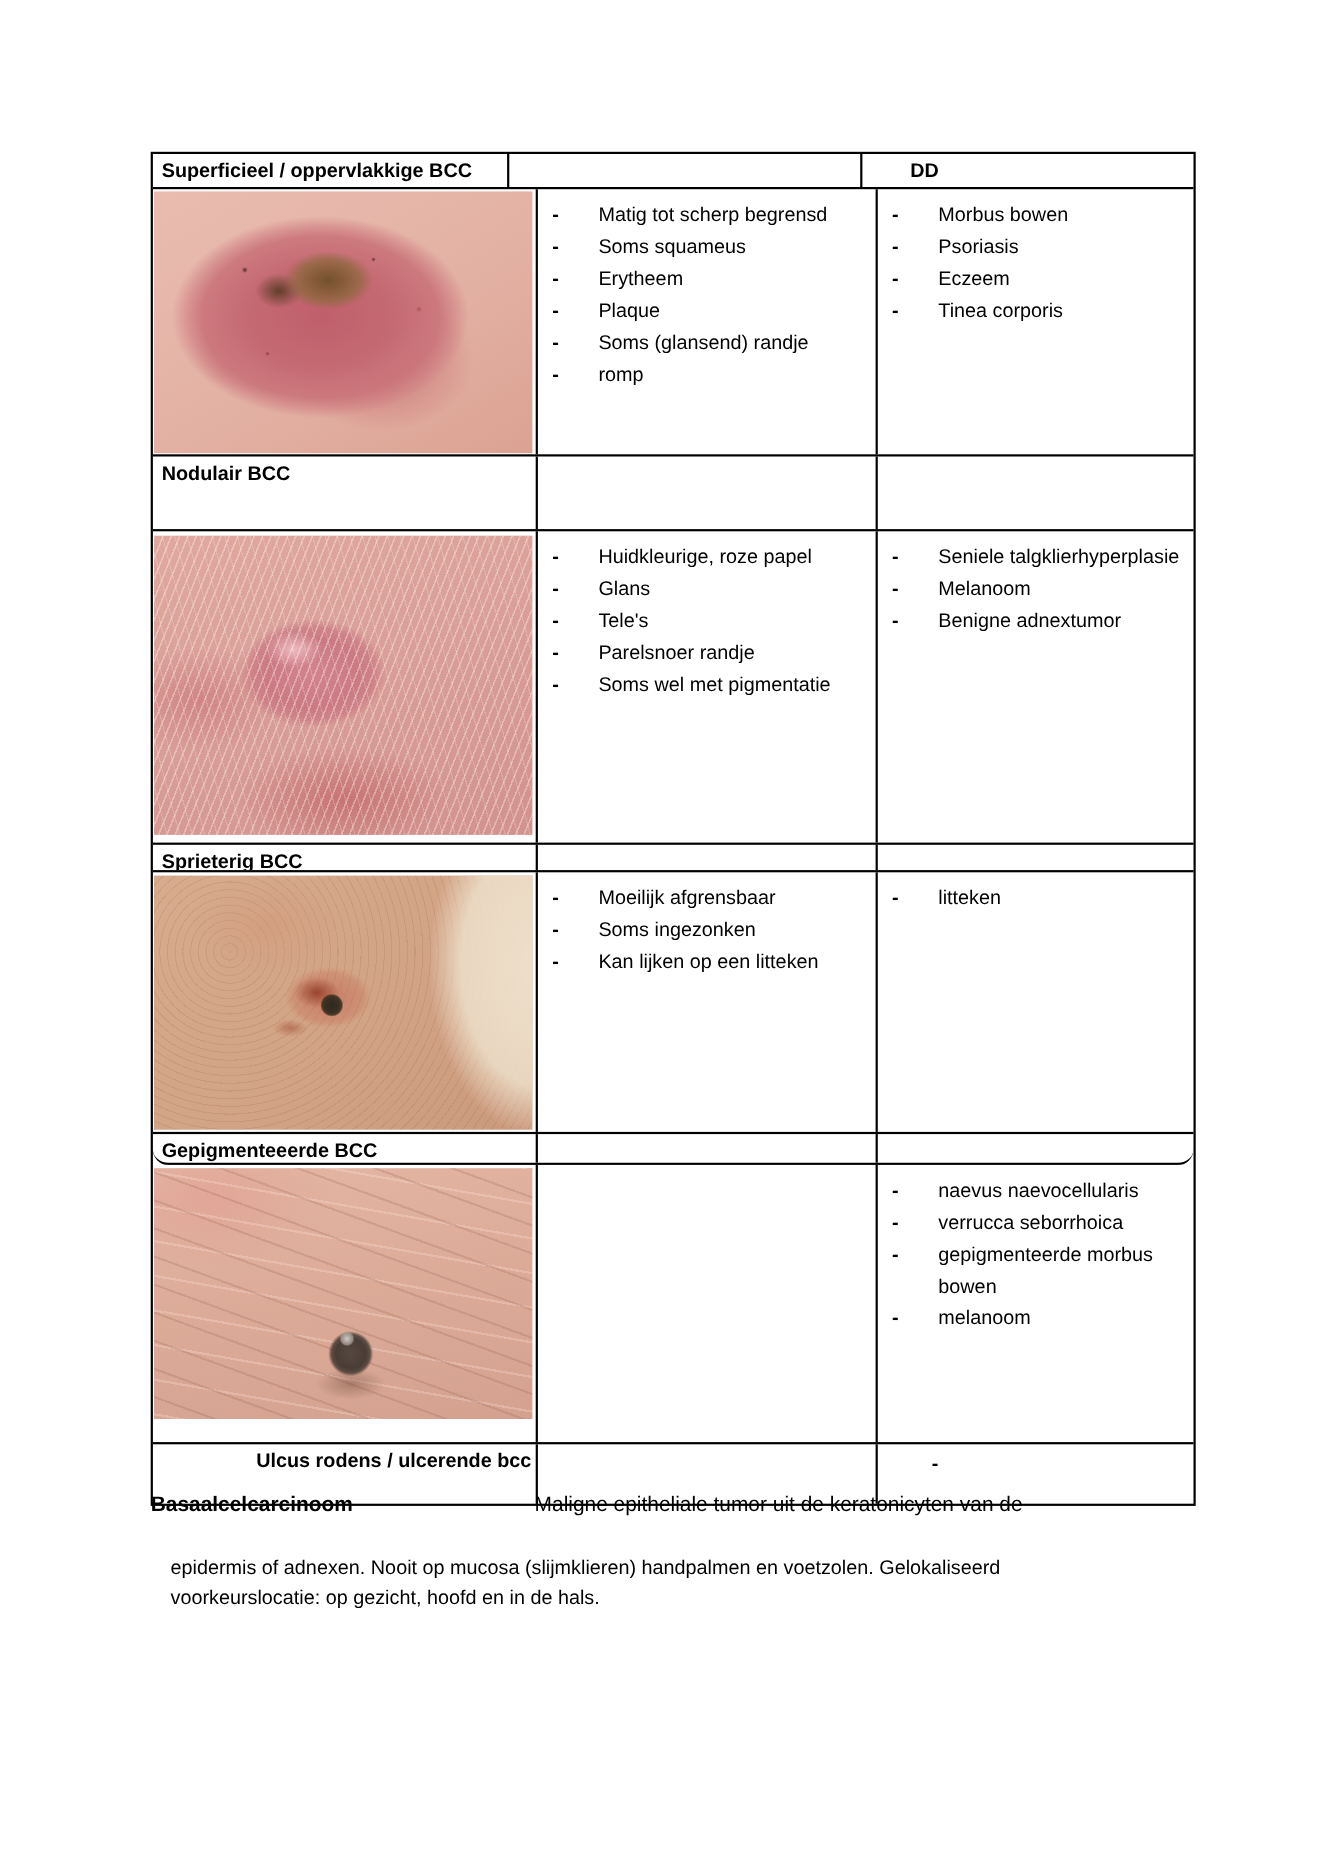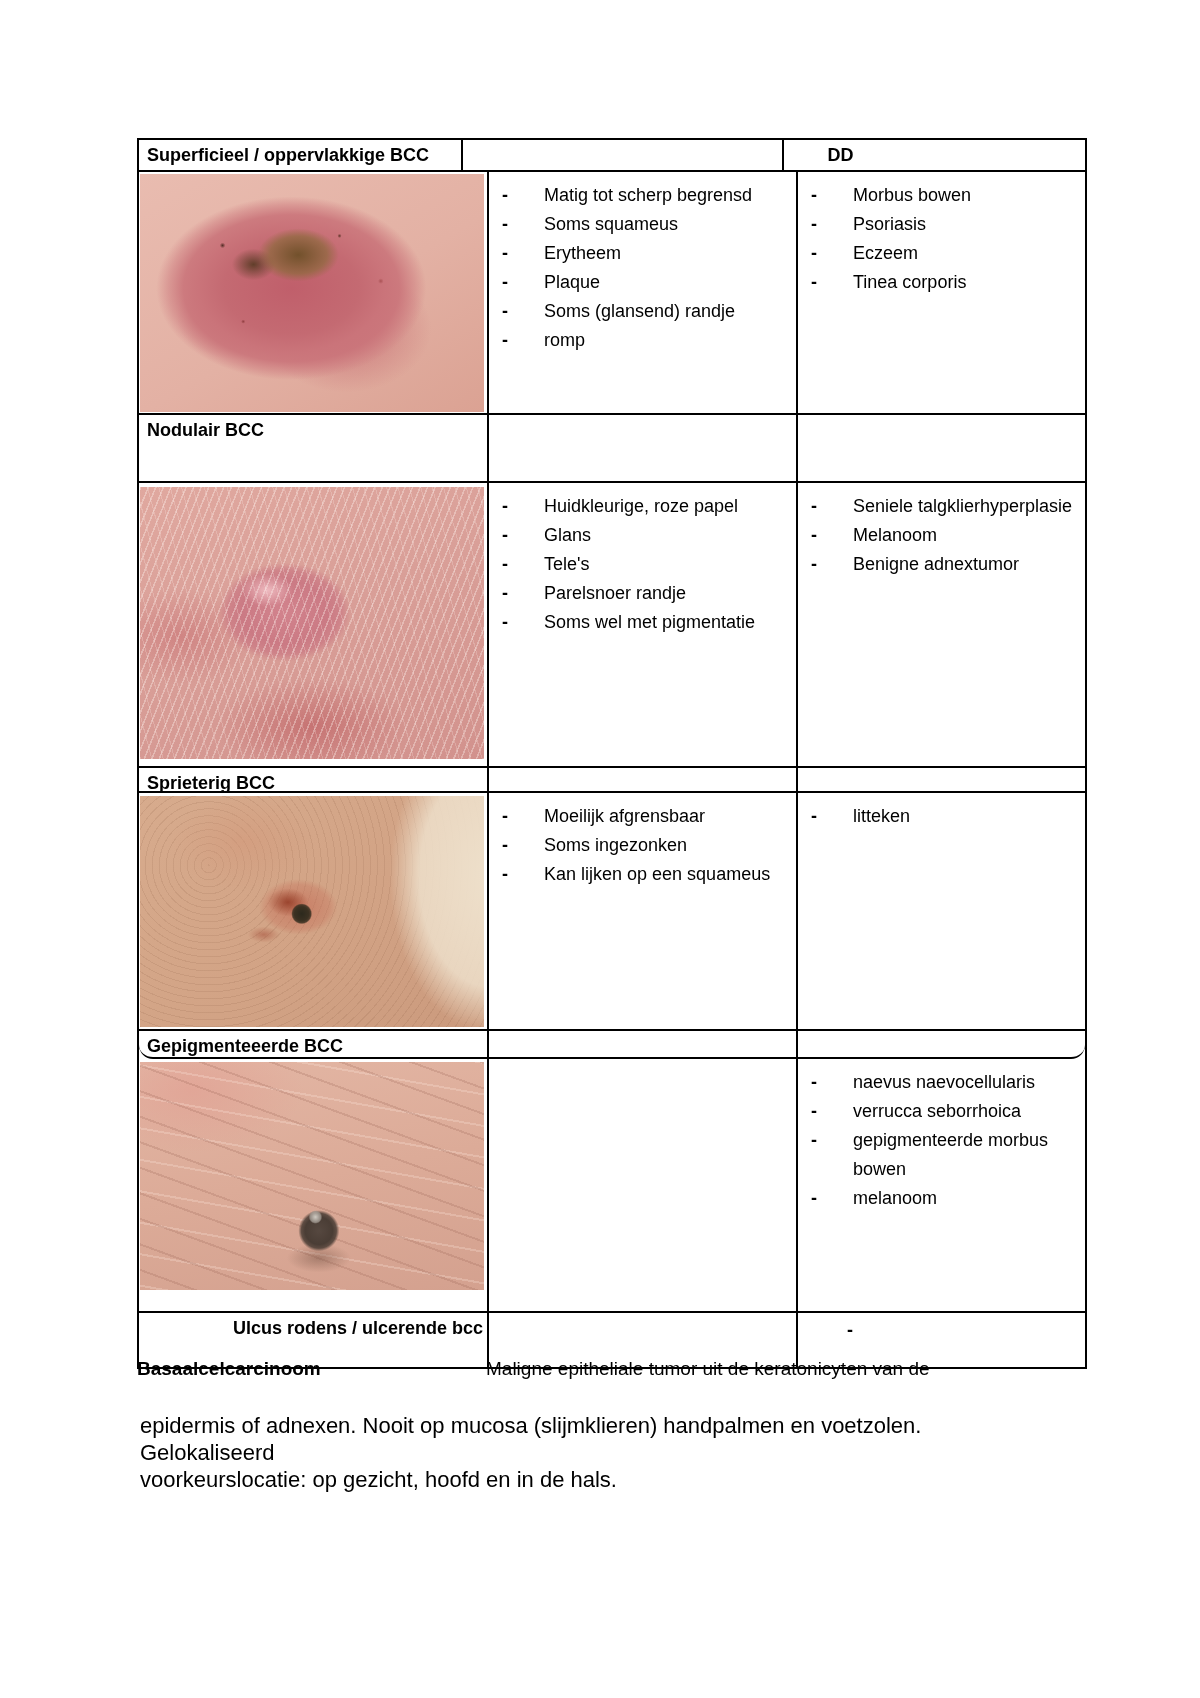--- a/index.html
+++ b/index.html
@@ -81,21 +81,21 @@
       radial-gradient(ellipse 40px 18px at 52% 86%, rgba(120,85,70,.5), transparent 80%),
       repeating-linear-gradient(200deg, rgba(150,95,80,.22) 0 2px, transparent 2px 24px),
       repeating-linear-gradient(190deg, rgba(255,235,225,.25) 0 2px, transparent 2px 31px),
       radial-gradient(ellipse 140px 80px at 15% 12%, rgba(225,150,140,.45), transparent 80%),
       linear-gradient(170deg, #e3b6a4 0%, #dcab98 50%, #d4a18f 100%);
   }
   
   .footer-term-line{position:absolute;left:137px;top:1358px;width:950px;height:24px;font-size:19px;}
   .footer-term{font-weight:bold;position:absolute;left:0;top:0;}
   .footer-def-intro{position:absolute;left:349px;top:0;}
-  .footer-paragraph{position:absolute;left:140px;top:1412px;width:850px;font-size:22px;line-height:27px;}
+  .footer-paragraph{position:absolute;left:155px;top:1412px;width:850px;font-size:18px;line-height:27px;}
 </style>
 </head>
 <body>
 
 <div class="page">
 
   <div class="bcc-table">
 
     <div class="row row-header">
       <div class="cell c1 label-cell">Superficieel / oppervlakkige BCC</div>
@@ -215,21 +215,21 @@
           <div class="bullet-item">
             <span class="bullet-marker">-</span>
             <span class="bullet-text">Moeilijk afgrensbaar</span>
           </div>
           <div class="bullet-item">
             <span class="bullet-marker">-</span>
             <span class="bullet-text">Soms ingezonken</span>
           </div>
           <div class="bullet-item">
             <span class="bullet-marker">-</span>
-            <span class="bullet-text">Kan lijken op een squameus</span>
+            <span class="bullet-text">Kan lijken op een litteken</span>
           </div>
         </div>
       <div class="cell c3 list-cell">
           <div class="bullet-item">
             <span class="bullet-marker">-</span>
             <span class="bullet-text">litteken</span>
           </div>
         </div>
     </div>
 

